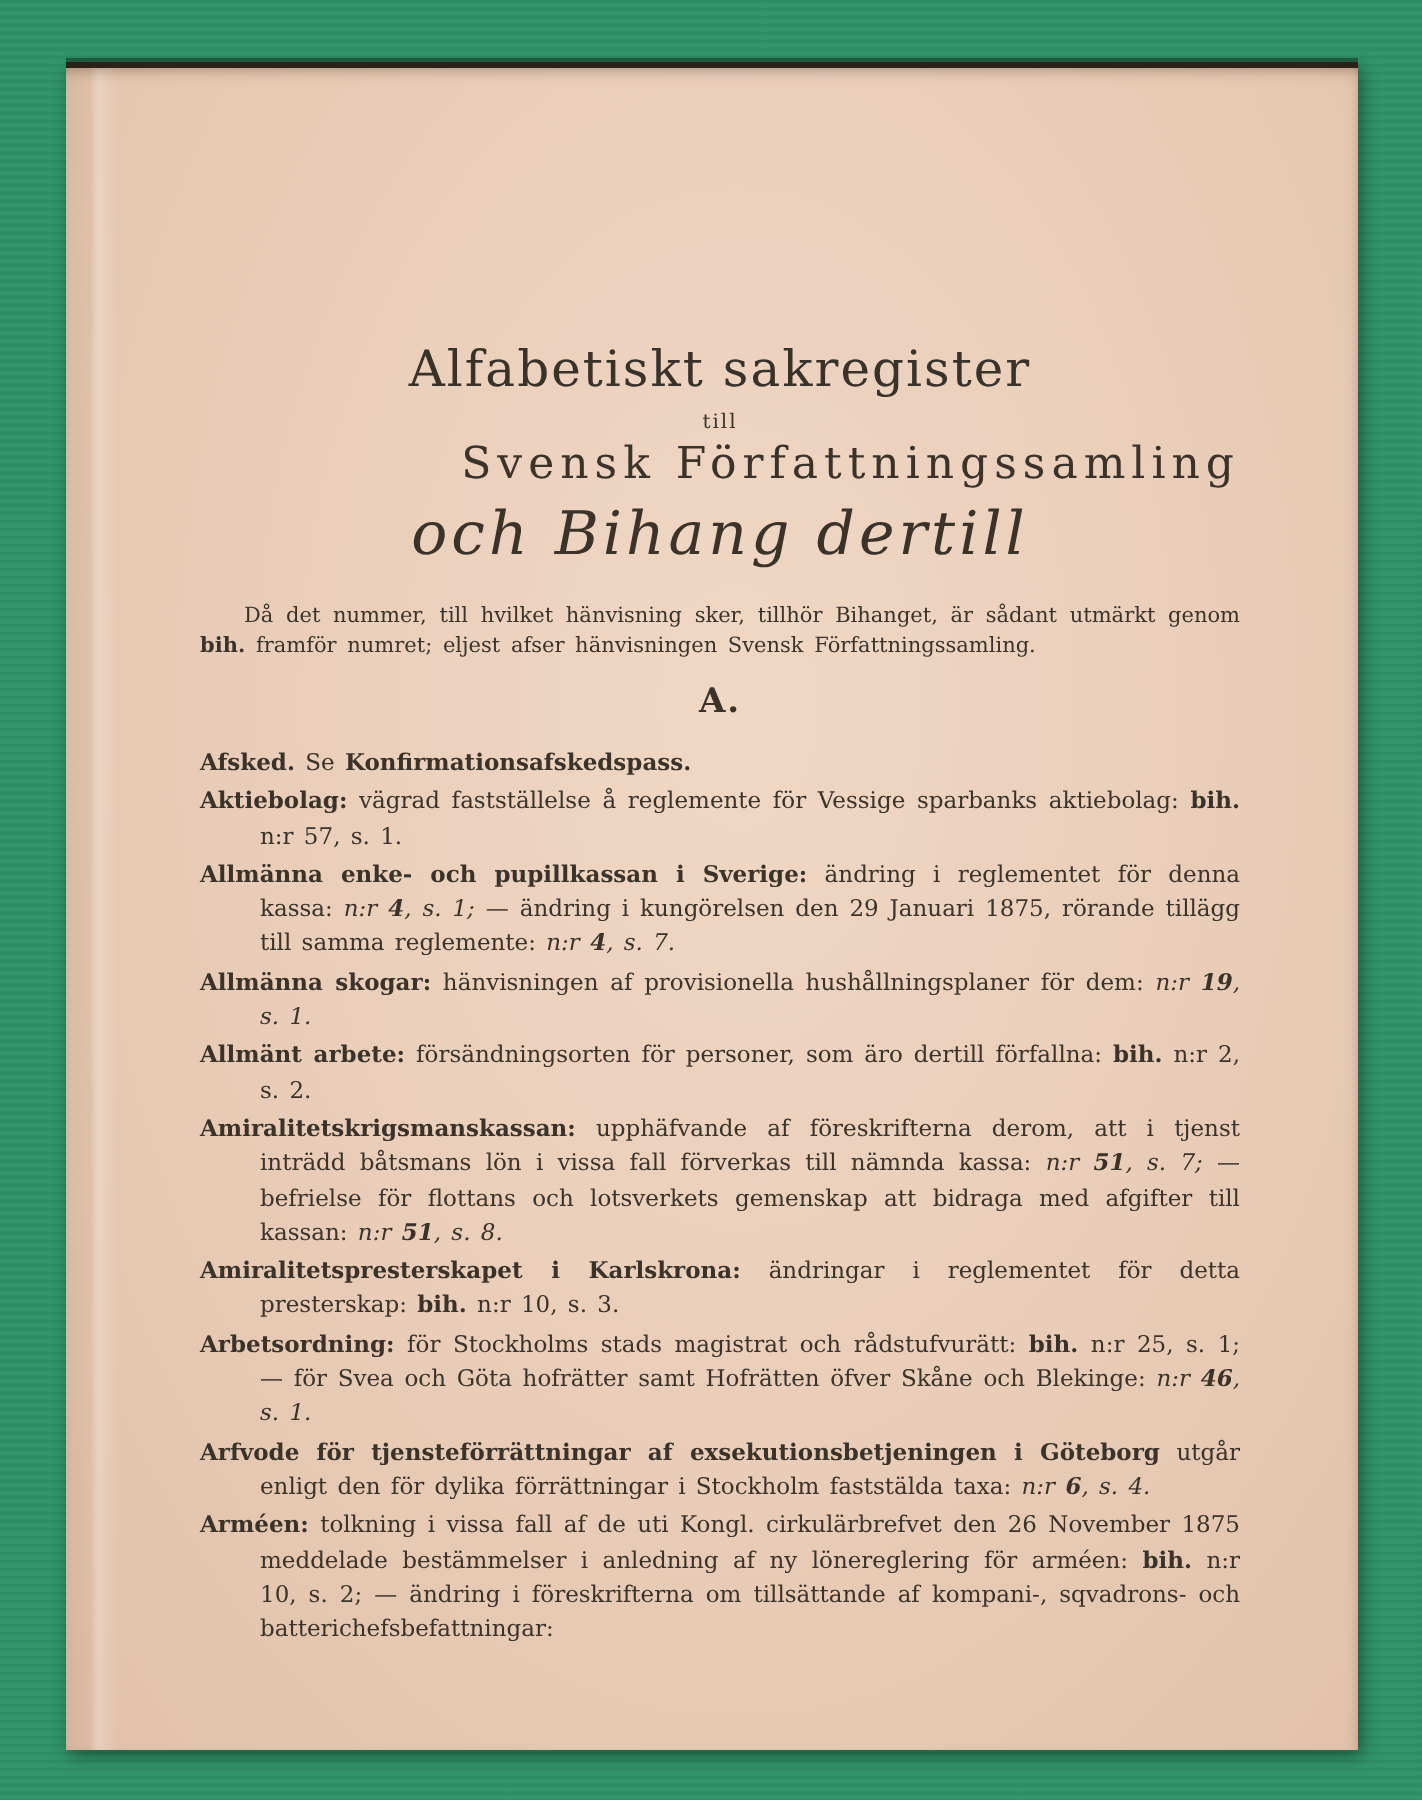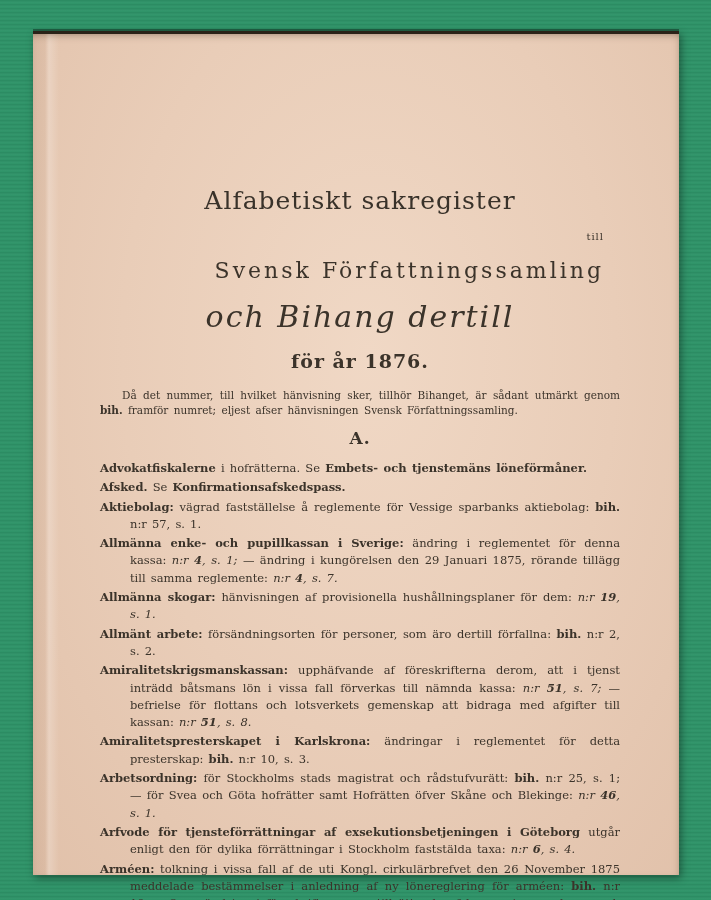--- a/index.html
+++ b/index.html
@@ -33,23 +33,23 @@
       inset 0 6px 8px -6px rgba(60,40,25,0.45),
       inset -4px 0 8px -6px rgba(60,40,25,0.35);
     color: #3b332a;
   }
   .content {
     box-sizing: border-box;
     width: 100%;
     height: 100%;
     padding: 136px 59px 0 67px;
   }
-  .t-line { text-align: center; margin: 16px; font-weight: normal; }
+  .t-line { text-align: center; margin: 0; font-weight: normal; }
   .t1 { font-size: 25px; letter-spacing: 1px; color: #39322a; }
-  .t2 { font-size: 10px; margin-top: 7px; letter-spacing: 1px; text-align: right; }
+  .t2 { font-size: 10px; margin-top: 7px; letter-spacing: 1px; }
   .t3 { font-size: 22px; letter-spacing: 3px; margin-top: 3px; text-align: right; }
   .t4 { font-size: 30px; letter-spacing: 2px; margin-top: 5px; font-style: italic; }
   .t5 { font-size: 19px; letter-spacing: 1px; margin-top: 5px; font-weight: bold; }
   .note {
     margin: 16px 0 0 0;
     font-size: 10.5px;
     line-height: 15px;
     text-align: justify;
     text-indent: 22px;
     word-spacing: 2px;
@@ -78,28 +78,26 @@
 </head>
 <body>
 
 <div class="stage">
   <div class="page">
     <div class="content">
       <h1 class="t-line t1">Alfabetiskt sakregister</h1>
       <div class="t-line t2">till</div>
       <div class="t-line t3">Svensk Författningssamling</div>
       <div class="t-line t4">och Bihang dertill</div>
-      <div class="t-line t5">för år 1876.</div>
 
       <p class="note"><span>Då det nummer, till hvilket hänvisning sker, tillhör Bihanget, är sådant utmärkt genom </span><span class="seg-b">bih.</span><span> framför numret; eljest afser hänvisningen Svensk Författningssamling.</span></p>
 
       <div class="section-letter">A.</div>
 
       <div class="entries">
-          <p class="entry"><span class="seg-b">Advokatfiskalerne</span><span> i hofrätterna.  Se </span><span class="seg-b">Embets- och tjenstemäns löneförmåner.</span></p>
           <p class="entry"><span class="seg-b">Afsked.</span><span>  Se </span><span class="seg-b">Konfirmationsafskedspass.</span></p>
           <p class="entry"><span class="seg-b">Aktiebolag:</span><span> vägrad fastställelse å reglemente för Vessige sparbanks aktiebolag: </span><span class="seg-b">bih.</span><span> n:r 57, s. 1.</span></p>
           <p class="entry"><span class="seg-b">Allmänna enke- och pupillkassan i Sverige:</span><span> ändring i reglementet för denna kassa: </span><span class="seg-i">n:r </span><span class="seg-bi">4</span><span class="seg-i">, s. 1;</span><span> — ändring i kungörelsen den 29 Januari 1875, rörande tillägg till samma reglemente: </span><span class="seg-i">n:r </span><span class="seg-bi">4</span><span class="seg-i">, s. 7.</span></p>
           <p class="entry"><span class="seg-b">Allmänna skogar:</span><span> hänvisningen af provisionella hushållningsplaner för dem: </span><span class="seg-i">n:r </span><span class="seg-bi">19</span><span class="seg-i">, s. 1.</span></p>
           <p class="entry"><span class="seg-b">Allmänt arbete:</span><span> försändningsorten för personer, som äro dertill förfallna: </span><span class="seg-b">bih.</span><span> n:r 2, s. 2.</span></p>
           <p class="entry"><span class="seg-b">Amiralitetskrigsmanskassan:</span><span> upphäfvande af föreskrifterna derom, att i tjenst inträdd båtsmans lön i vissa fall förverkas till nämnda kassa: </span><span class="seg-i">n:r </span><span class="seg-bi">51</span><span class="seg-i">, s. 7;</span><span> — befrielse för flottans och lotsverkets gemenskap att bidraga med afgifter till kassan: </span><span class="seg-i">n:r </span><span class="seg-bi">51</span><span class="seg-i">, s. 8.</span></p>
           <p class="entry"><span class="seg-b">Amiralitetspresterskapet i Karlskrona:</span><span> ändringar i reglementet för detta presterskap: </span><span class="seg-b">bih.</span><span> n:r 10, s. 3.</span></p>
           <p class="entry"><span class="seg-b">Arbetsordning:</span><span> för Stockholms stads magistrat och rådstufvurätt: </span><span class="seg-b">bih.</span><span> n:r 25, s. 1; — för Svea och Göta hofrätter samt Hofrätten öfver Skåne och Blekinge: </span><span class="seg-i">n:r </span><span class="seg-bi">46</span><span class="seg-i">, s. 1.</span></p>
           <p class="entry"><span class="seg-b">Arfvode för tjensteförrättningar af exsekutionsbetjeningen i Göteborg</span><span> utgår enligt den för dylika förrättningar i Stockholm faststälda taxa: </span><span class="seg-i">n:r </span><span class="seg-bi">6</span><span class="seg-i">, s. 4.</span></p>
           <p class="entry"><span class="seg-b">Arméen:</span><span> tolkning i vissa fall af de uti Kongl. cirkulärbrefvet den 26 November 1875 meddelade bestämmelser i anledning af ny lönereglering för arméen: </span><span class="seg-b">bih.</span><span> n:r 10, s. 2; — ändring i föreskrifterna om tillsättande af kompani-, sqvadrons- och batterichefsbefattningar: </span></p>

